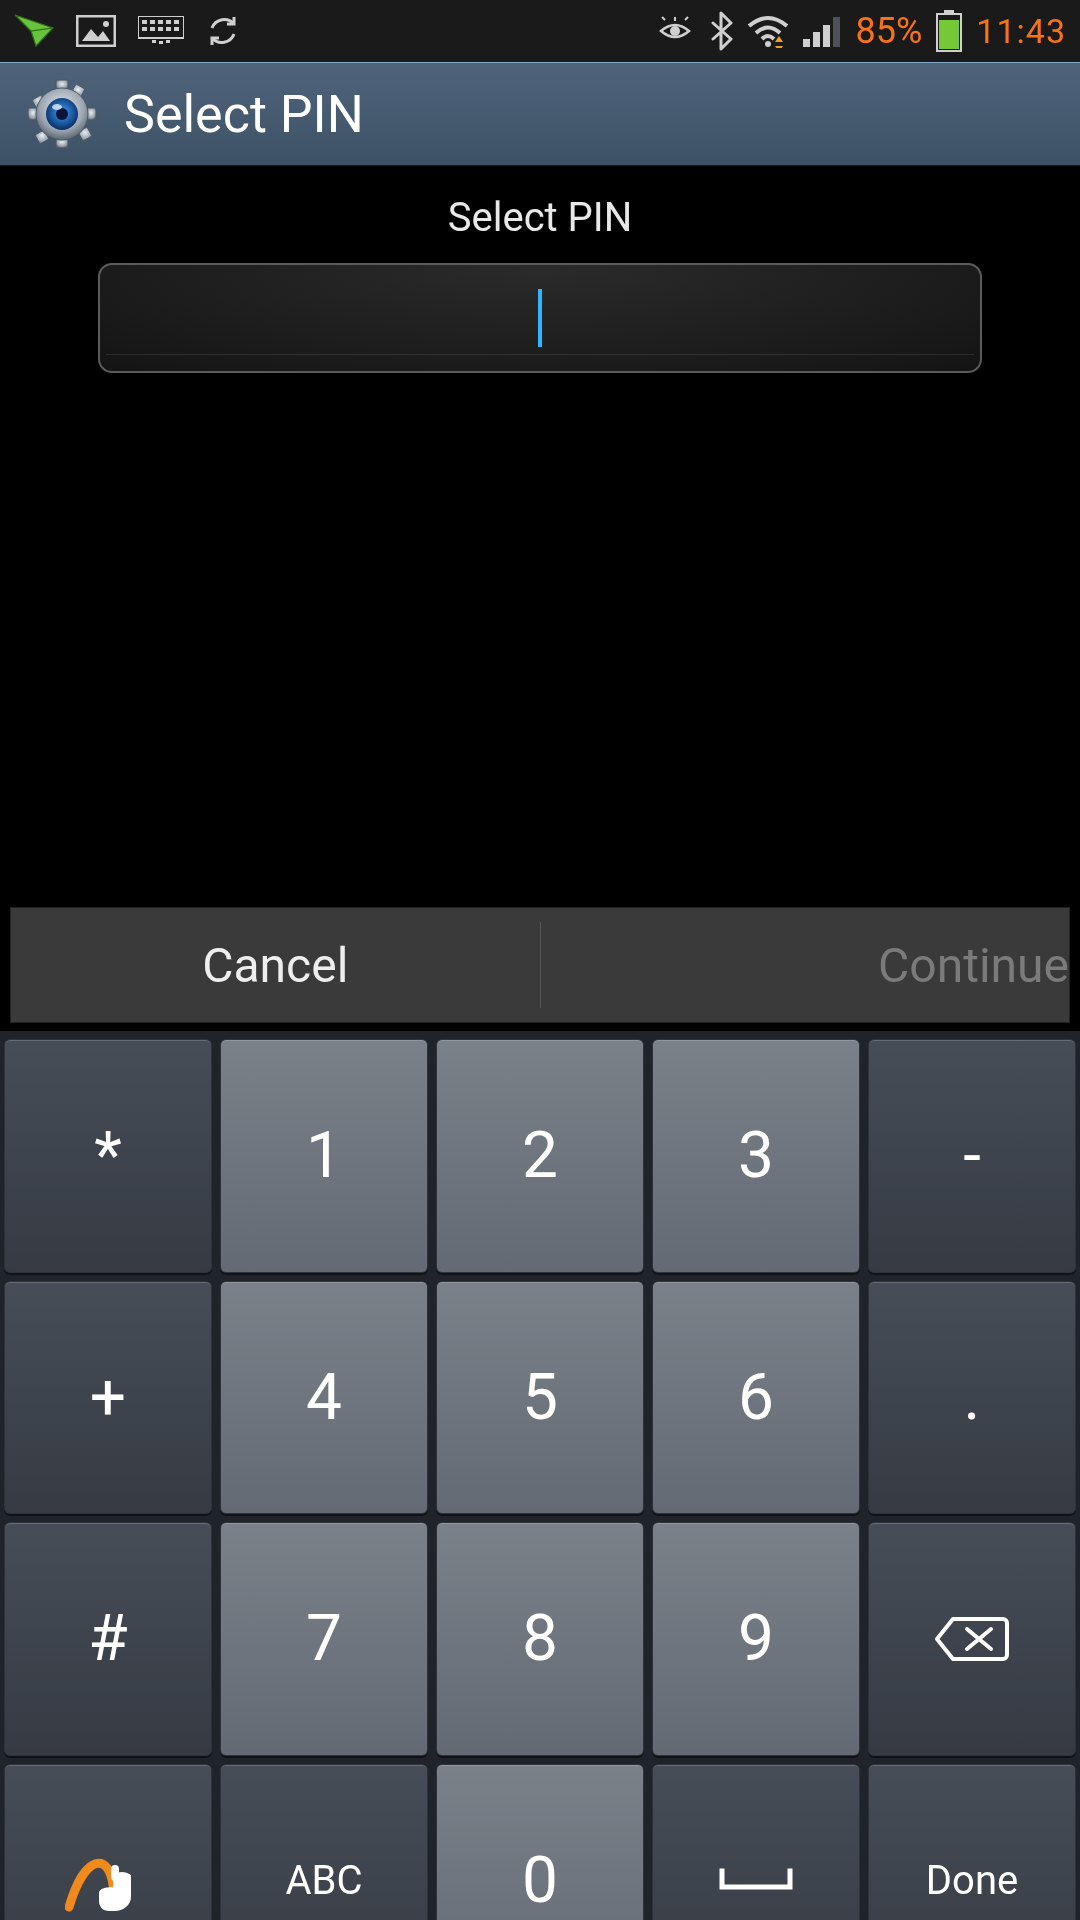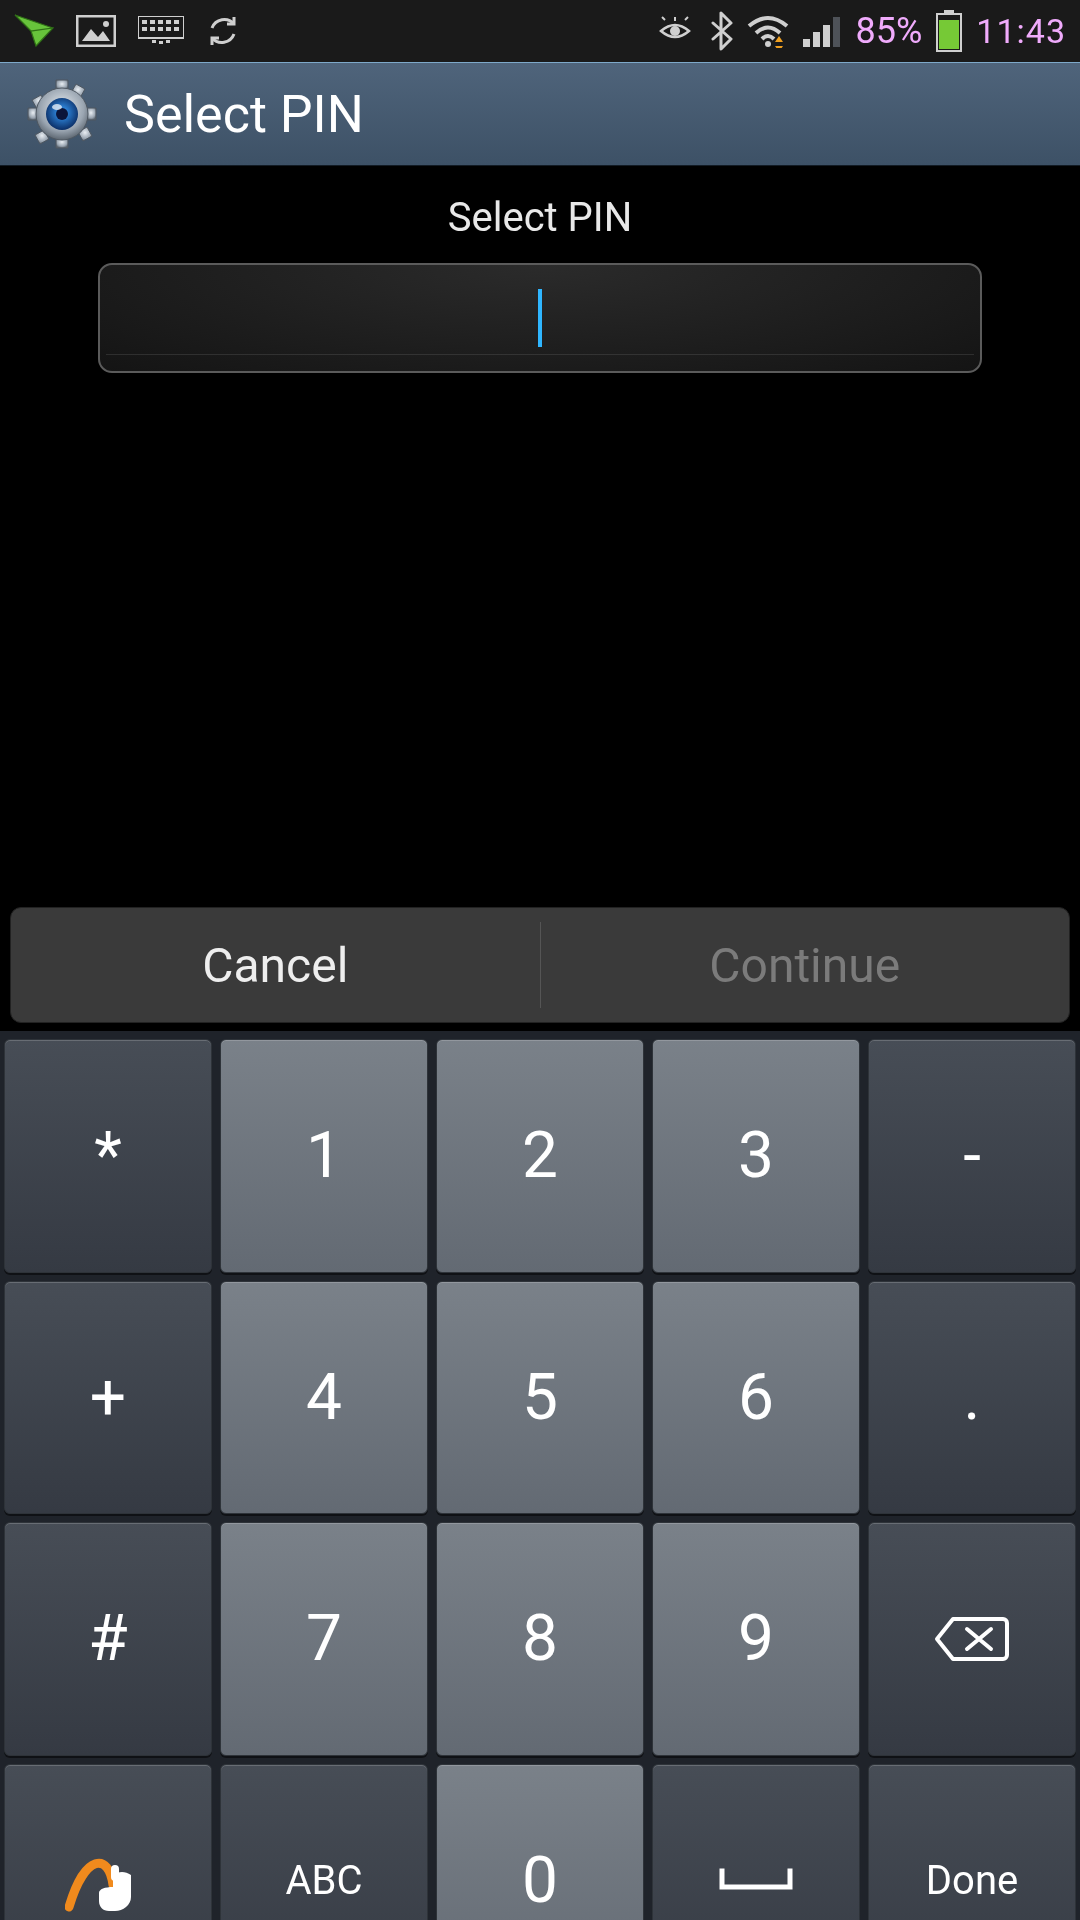--- a/index.html
+++ b/index.html
@@ -13,21 +13,21 @@
   }
 
   
   .status-bar {
     height: 62px;
     background: #1a1a1a;
     display: flex;
     align-items: center;
     padding: 0 14px;
     font-size: 36px;
-    color: #f0abfc;
+    color: #f97316;
     justify-content: space-between;
   }
   .status-left, .status-right {
     display: flex;
     align-items: center;
     gap: 22px;
   }
   .status-right { gap: 14px; }
   .icon { display: inline-flex; align-items: center; justify-content: center; }
 
@@ -90,36 +90,36 @@
 
   
   .btn-row-wrap {
     padding: 0 10px;
   }
   .btn-row {
     height: 116px;
     display: flex;
     background: #3a3a3a;
     border: 1px solid #222;
-    border-radius: 11px;
+    border-radius: 0;
   }
   .btn-row-divider {
     width: 1px;
     background: #555;
     margin: 14px 0;
   }
   .big-btn {
     flex: 1;
     display: flex;
     align-items: center;
     justify-content: center;
     font-size: 48px;
     color: #eee;
   }
-  .big-btn.disabled { color: #7b7b7b; }
+  .big-btn.disabled { color: #7b7b7b; justify-content: flex-end; }
 
   
   .keypad {
     height: 970px;
     background: #1f232a;
     display: grid;
     grid-template-columns: repeat(5, 1fr);
     grid-template-rows: repeat(4, 1fr);
     gap: 8px;
     padding: 8px 4px 4px 4px;

